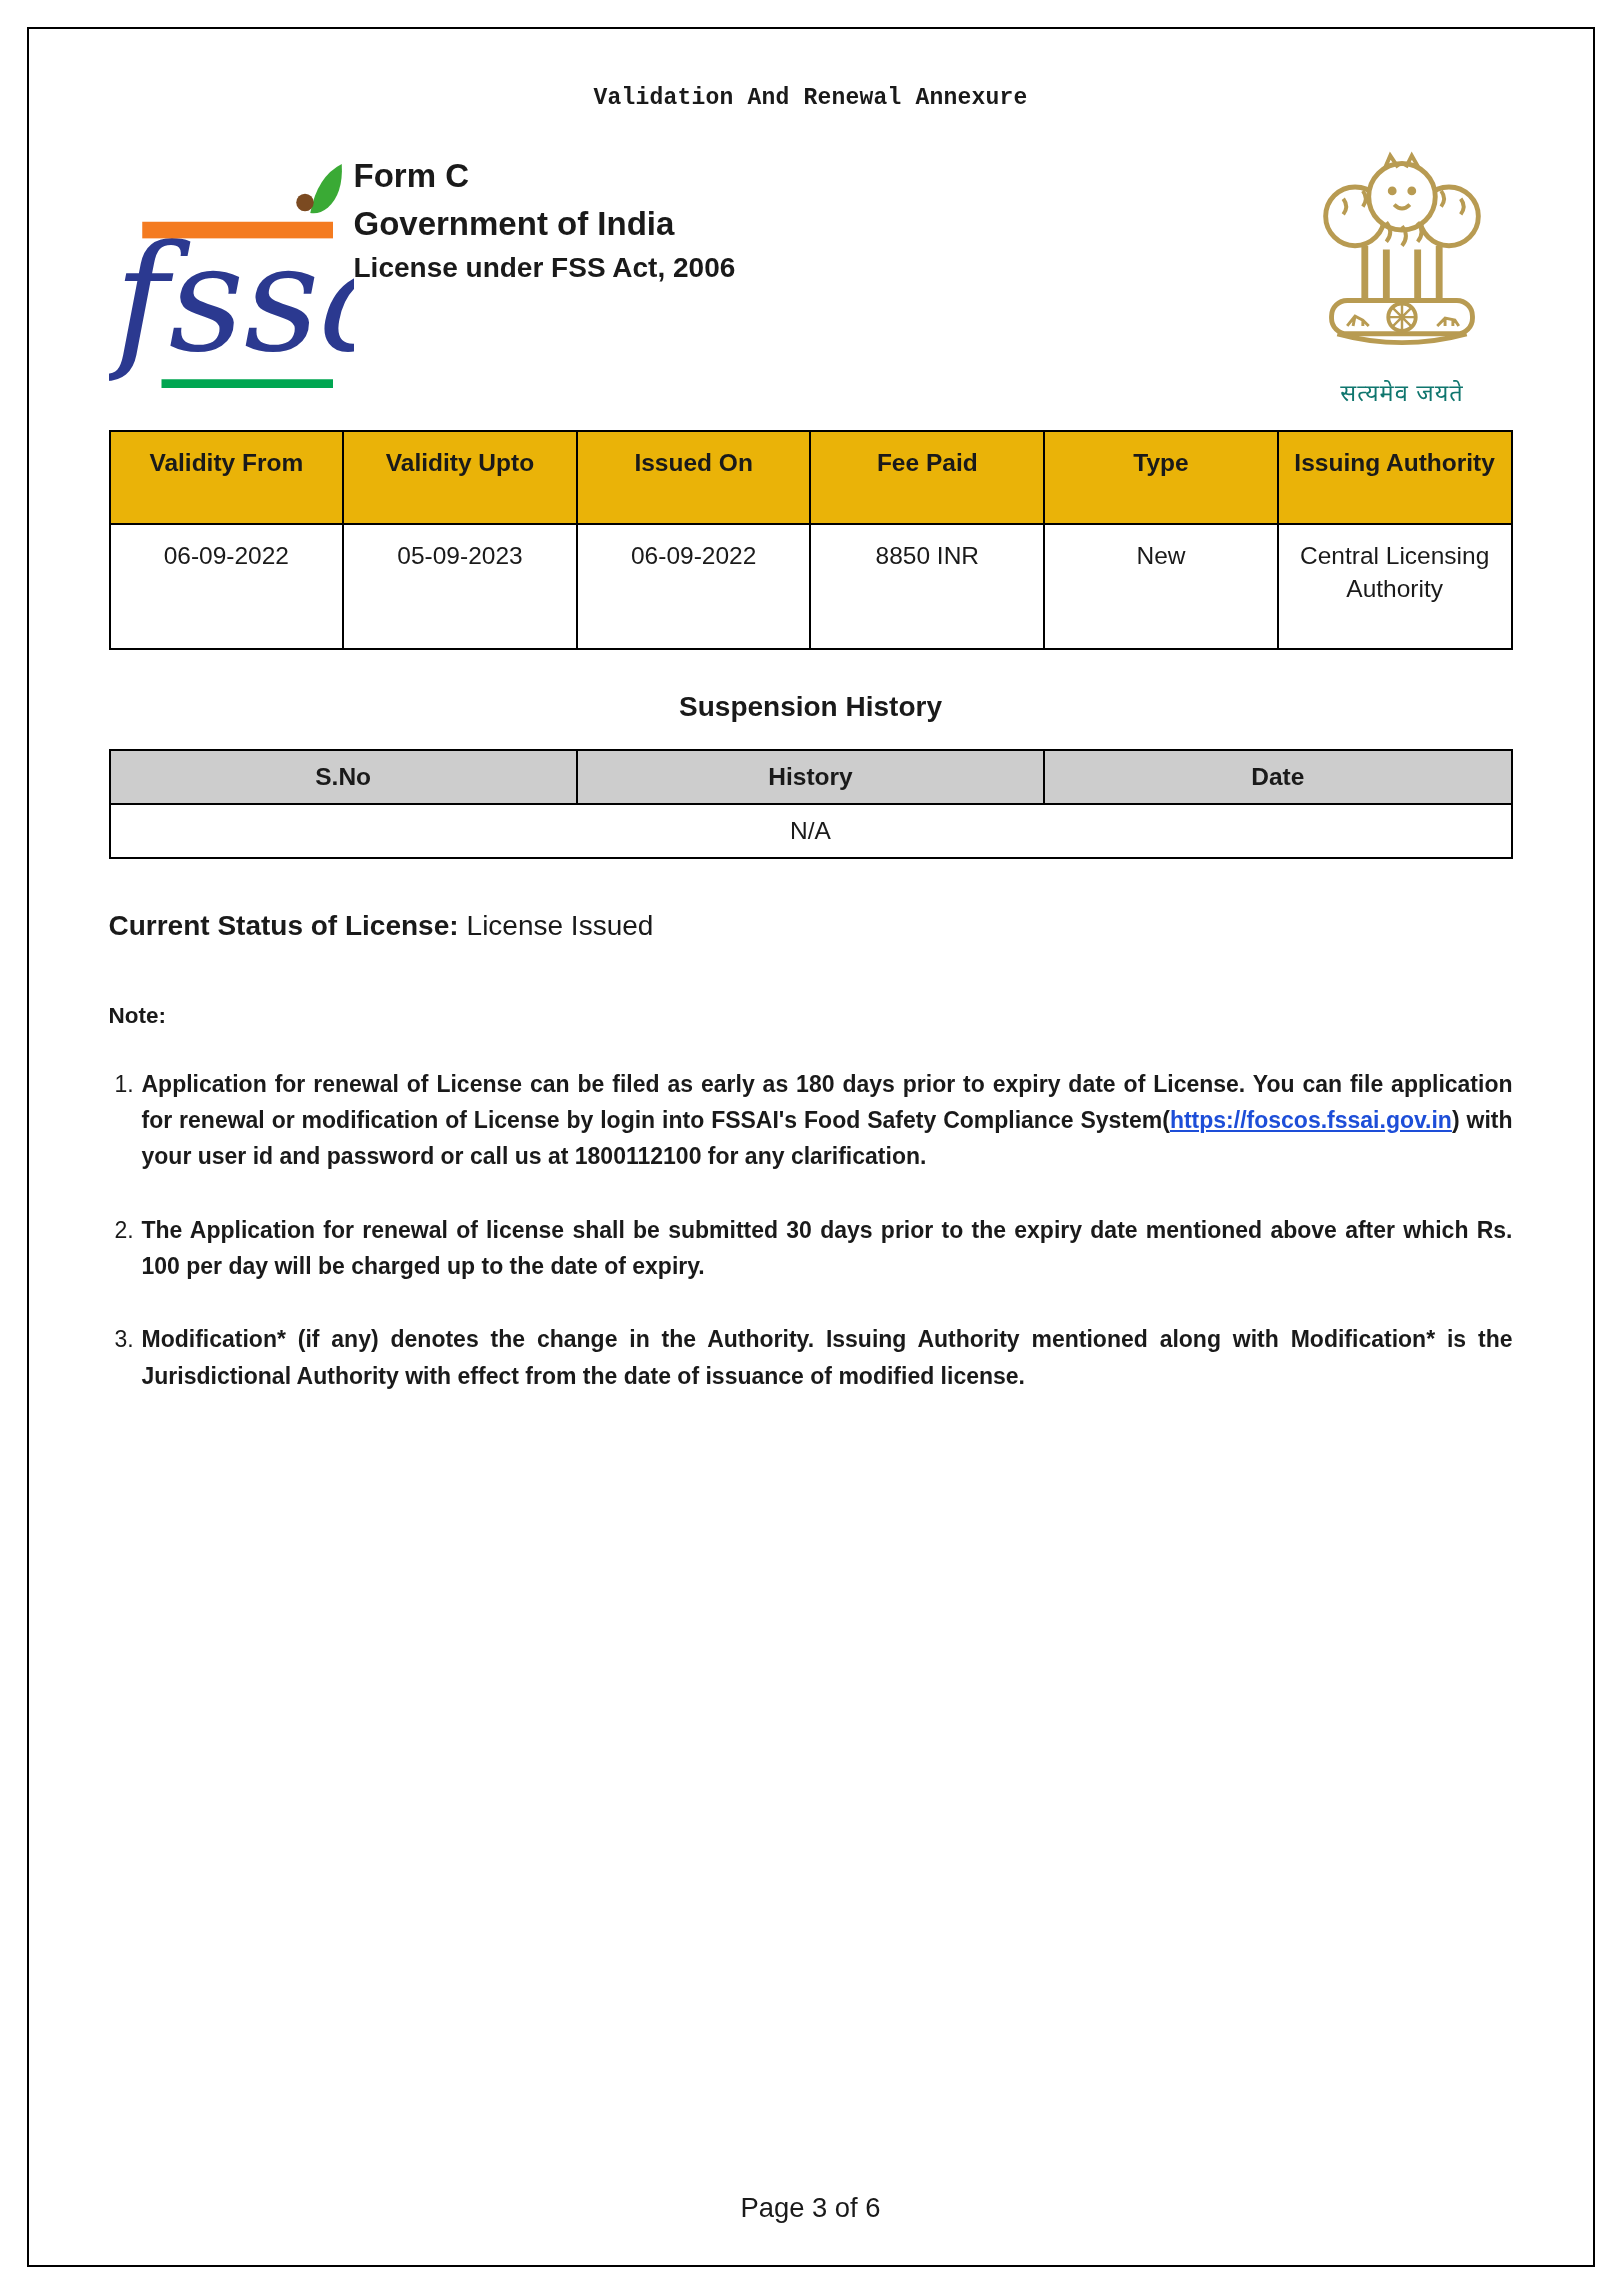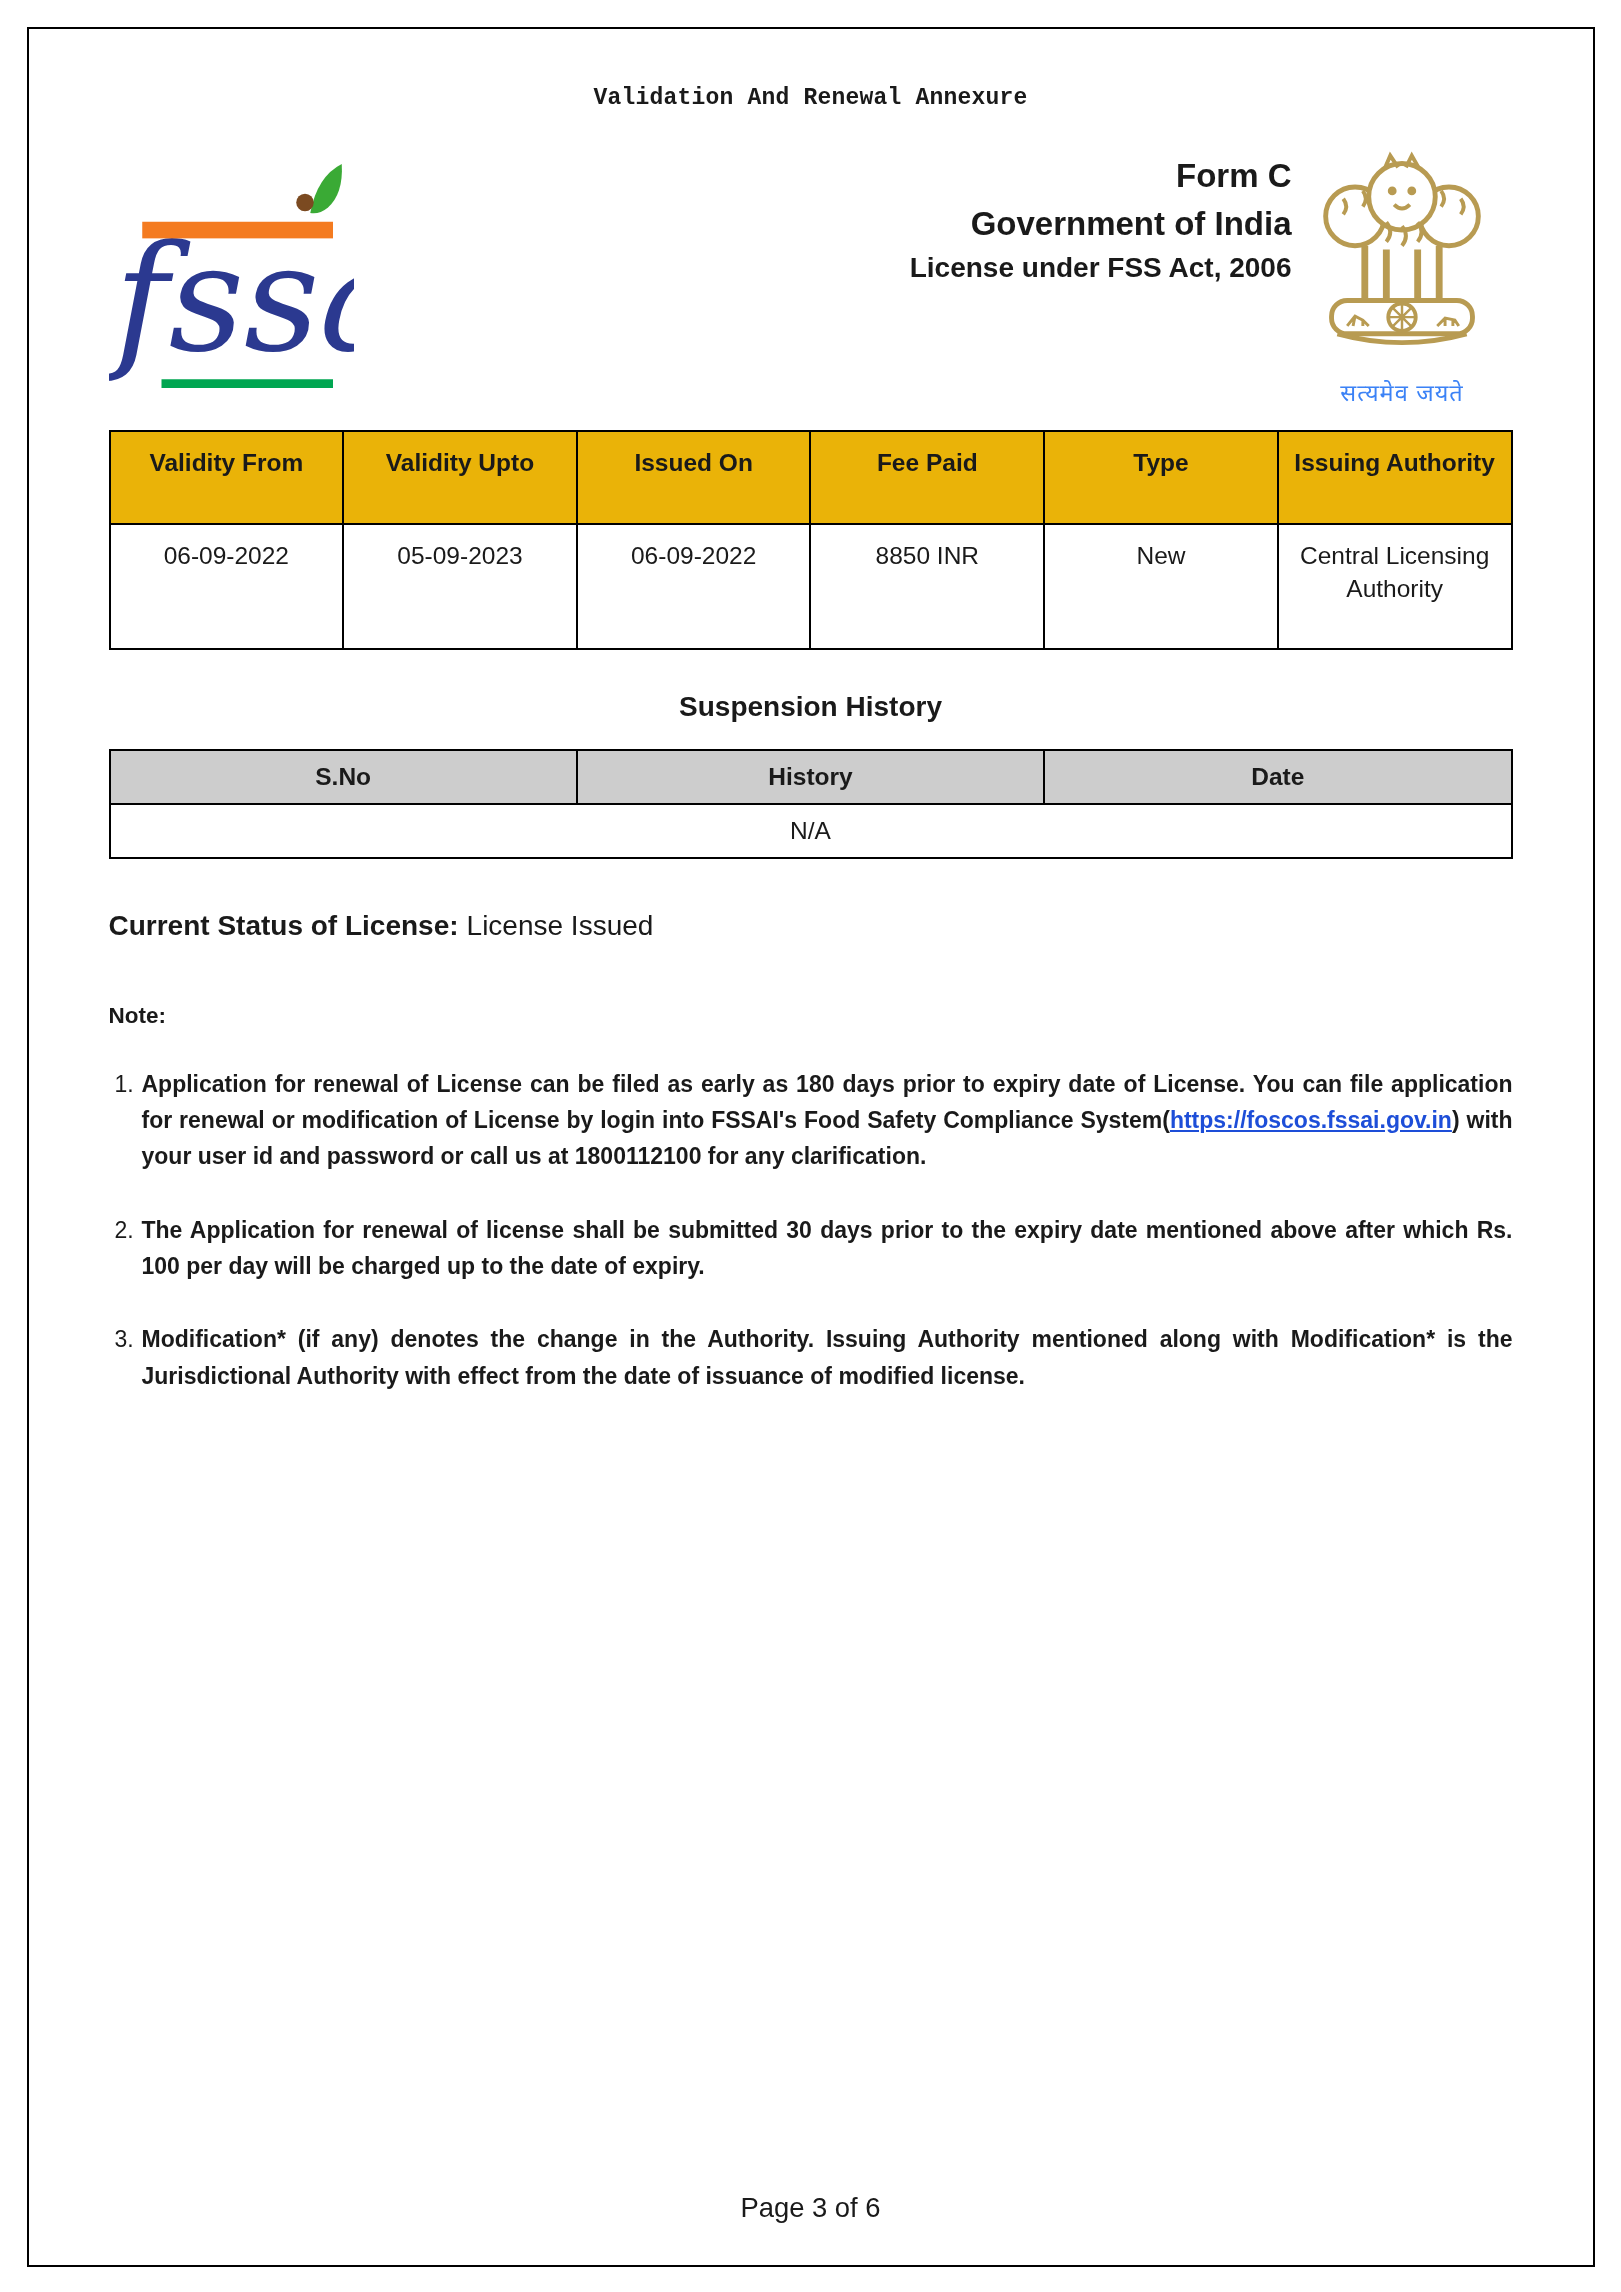--- a/index.html
+++ b/index.html
@@ -36,21 +36,21 @@
   .header-band {
     display: flex;
     align-items: flex-start;
     justify-content: space-between;
     margin-top: 29px;
   }
   .logo-box { width: 245px; flex: 0 0 auto; }
   .emblem-box { width: 221px; flex: 0 0 auto; text-align: center; }
   .head-center {
     flex: 1 1 auto;
-    text-align: right;
+    text-align: left;
     padding-top: 11.8px;
   }
   .head-form { font-size: 33px; font-weight: bold; line-height: 1.45; }
   .head-gov { font-size: 33px; font-weight: bold; line-height: 1.45; }
   .head-auth { font-size: 28px; font-weight: bold; line-height: 1.5; }
   .head-act { font-size: 28px; font-weight: bold; line-height: 1.5; }
   
   .license-line {
     text-align: center;
     font-size: 26.5px;
@@ -136,21 +136,21 @@
     position: absolute;
     left: 0;
     bottom: 41px;
     width: 100%;
     text-align: center;
     font-size: 27.4px;
   }
   
   .motto {
     font-size: 23.5px;
-    color: #3b82f6;
+    color: #0f766e;
     margin-top: 2px;
     letter-spacing: 1px;
   }
 </style>
 </head>
 <body>
 
 <div class="page">
   <div class="frame">
 

